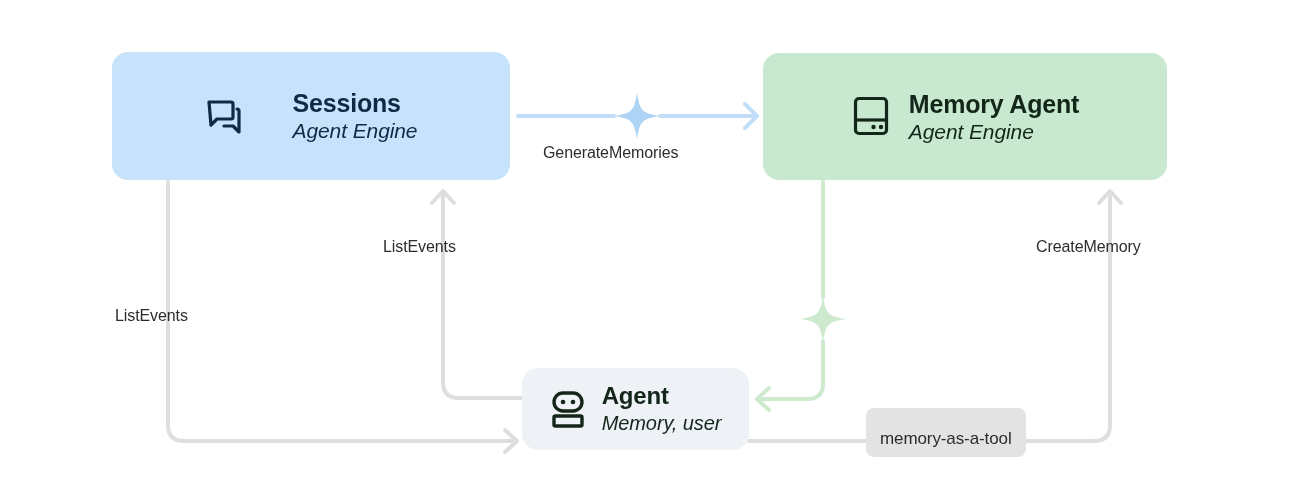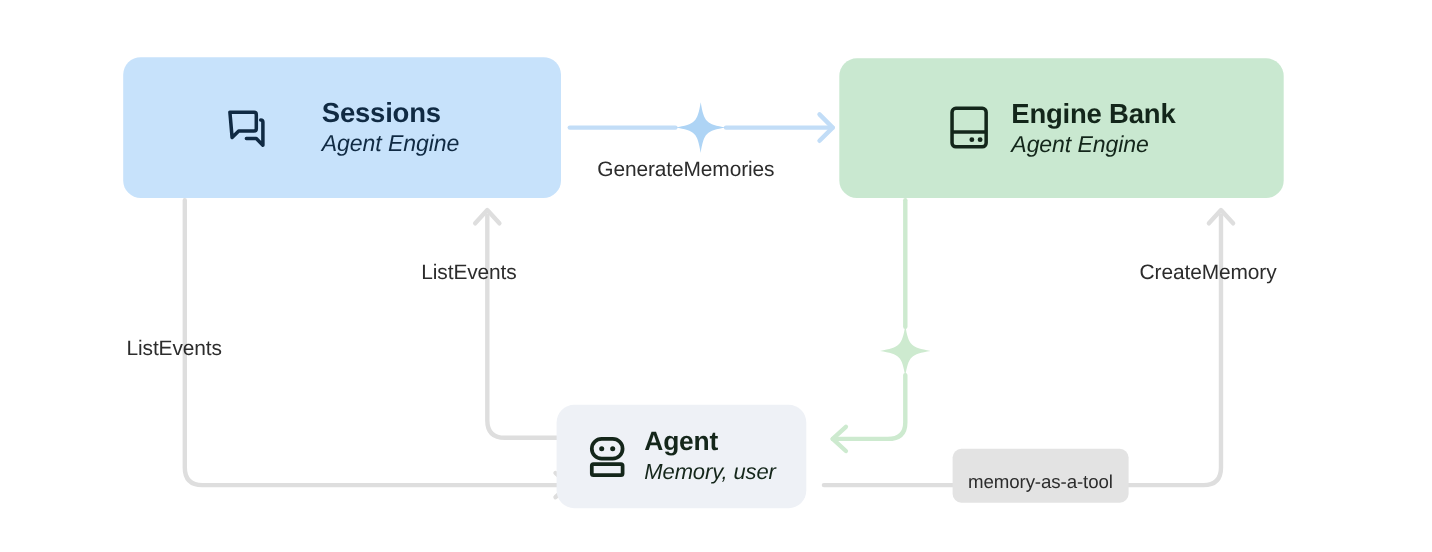--- a/index.html
+++ b/index.html
@@ -72,33 +72,33 @@
   #node-sessions .node-inner { gap: 20px; }
 
   #node-memory-bank {
     left: 763px; top: 53px; width: 404px; height: 127px;
     background: #c9e8d0;
   }
   #node-memory-bank .node-title,
   #node-memory-bank .node-sub { color: #13261a; }
 
   #node-agent {
-    left: 506px; top: 368px; width: 227px; height: 94px;
+    left: 522px; top: 368px; width: 227px; height: 82px;
     background: #eef1f6;
   }
   #node-agent .node-title,
   #node-agent .node-sub { color: #14261a; }
   #node-agent .node-inner { gap: 16px; }
   #node-agent .node-title { font-size: 24px; }
   #node-agent .node-sub { font-size: 20px; }
 
   
   .edge-label {
     position: absolute;
-    font-size: 19px;
+    font-size: 16px;
     color: #2c2c2c;
     letter-spacing: -0.1px;
     white-space: nowrap;
   }
   #label-generate-memories { left: 543px; top: 144px; }
   #label-append-event      { left: 383px; top: 238px; }
   #label-list-events       { left: 115px; top: 307px; }
   #label-create-memory     { left: 1036px; top: 238px; }
   #label-retrieve-memories { left: 846px; top: 307px; }
 
@@ -158,21 +158,21 @@
 
   <div class="node" id="node-memory-bank">
     <div class="node-inner">
       <svg class="node-icon" width="40" height="42" viewBox="0 0 40 42">
         <rect x="4.5" y="3.5" width="31" height="35" rx="3.5" fill="none" stroke="#13261a" stroke-width="3.2"></rect>
         <line x1="4.5" y1="25" x2="35.5" y2="25" stroke="#13261a" stroke-width="3.2"></line>
         <circle cx="22.5" cy="32" r="2.2" fill="#13261a"></circle>
         <circle cx="30" cy="32" r="2.2" fill="#13261a"></circle>
       </svg>
       <div class="node-text">
-        <span class="node-title">Engine Bank</span>
+        <span class="node-title">Memory Agent</span>
         <span class="node-sub">Agent Engine</span>
       </div>
     </div>
   </div>
 
   <div class="node" id="node-agent">
     <div class="node-inner">
       <svg class="node-icon" width="36" height="40" viewBox="0 0 36 40">
         <rect x="4" y="4" width="28" height="18" rx="9" fill="none" stroke="#14261a" stroke-width="3.4"></rect>
         <circle cx="13" cy="13" r="2.3" fill="#14261a"></circle>

